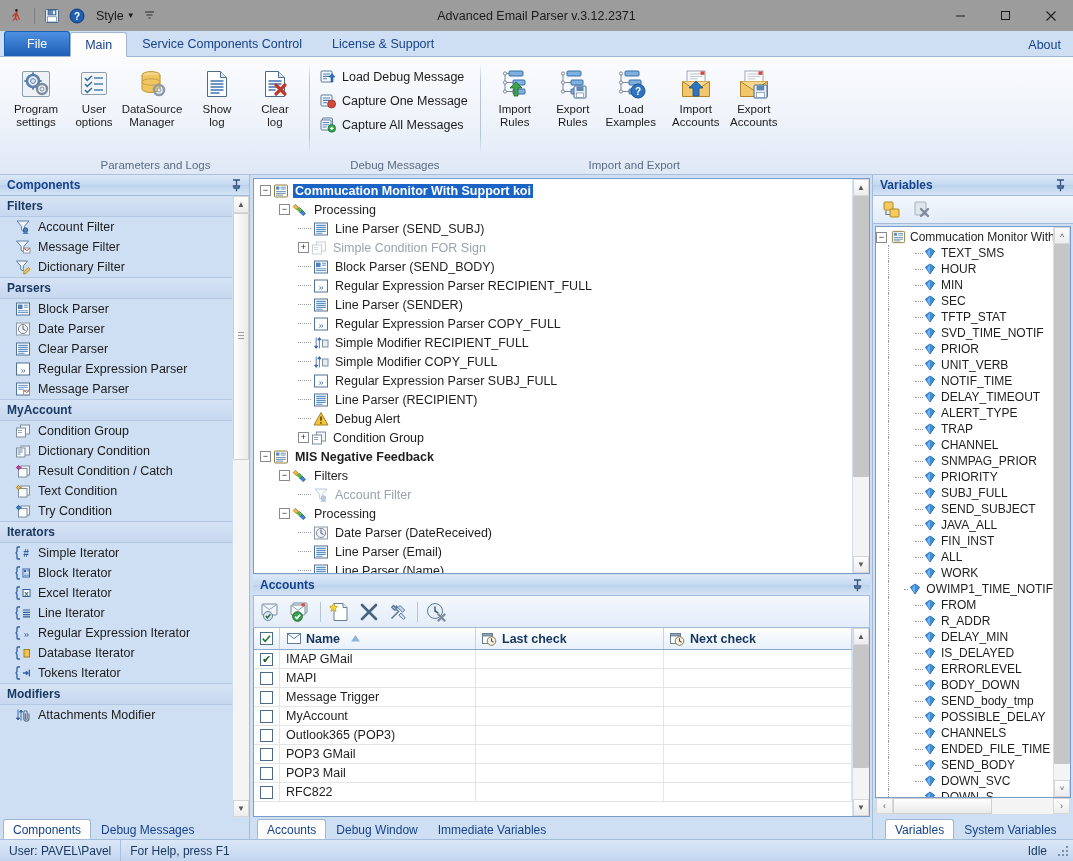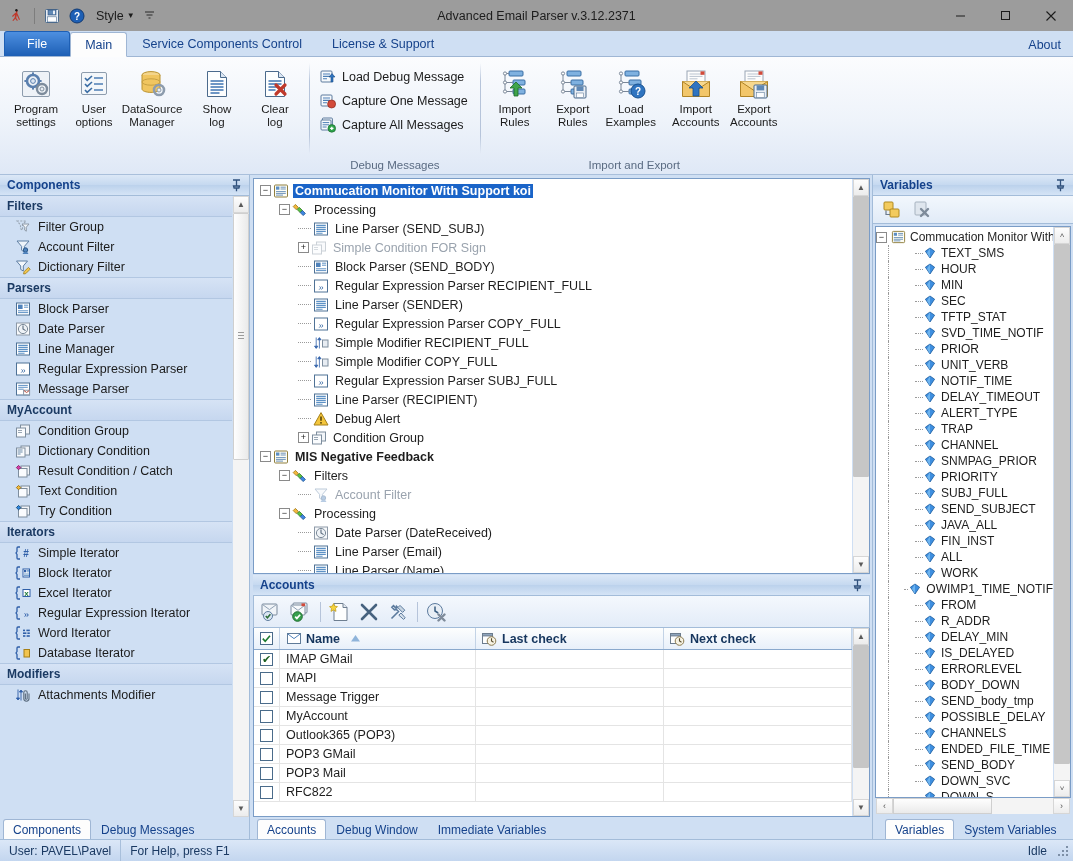--- a/index.html
+++ b/index.html
@@ -377,20 +377,21 @@
               <path d="M19.5 3.5v6h6" fill="#dbe6f3" stroke="#4b6a8c"></path>
               <g stroke="#3e74b3" stroke-width="1.4">
                   <path d="M9.5 13h13M9.5 16h13M9.5 19h9M9.5 22h7"></path>
                 </g>
               <path d="M17 17l9 9M26 17l-9 9" stroke="#c0392b" stroke-width="3.2" stroke-linecap="round"></path>
             </svg>
           </span>
           <span class="lbl"><span>Clear</span><br><span>log</span></span>
         </div>
       </div>
+      <div class="rgroup-label">Parameters and Logs</div>
     </div>
 
     <div class="rgroup-div" style="margin:4px 2px 20px 2px"></div>
 
     <div class="rgroup">
       <div class="rgroup-items">
         <div class="smallcol">
           <div class="smallbtn">
             <span class="icon-sm">
               <svg width="16" height="16" viewBox="0 0 16 16">
@@ -552,35 +553,36 @@
               <path d="M2 1h7M5.5 1v6M2.5 7h6l-.6 2H3.1zM5.5 9v3.2" stroke="#31527d" stroke-width="1.3" fill="none"></path>
             </svg>
         </span>
       </div>
       <div class="comp-scroll">
         <div class="comp-list" id="comp-list">
             <div class="cat-head first">Filters</div>
             <div class="comp-item">
               <span class="ci" style="display: inline-flex; align-items: center; justify-content: center; width: 17px; height: 17px;">
                 <svg width="16" height="16" viewBox="0 0 16 16">
-                  <path d="M2 2h9l-3.5 4v5l-2-1.4V6z" fill="none" stroke="#9aa6b3" stroke-width="1.1" stroke-dasharray="2 1.3"></path>
-                  <path d="M7 5h7l-2.7 3.2v4l-1.6-1.1V8.2z" fill="#f0f4f8" stroke="#8e9aa8"></path>
-                </svg>
-              </span>
-              <span>Filter Group</span>
-            </div>
-            <div class="comp-item">
-              <span class="ci" style="display: inline-flex; align-items: center; justify-content: center; width: 17px; height: 17px;">
-                <svg width="16" height="16" viewBox="0 0 16 16">
                   <path d="M2 2h12l-4.6 5.4V13l-2.8-1.8V7.4z" fill="#eef4fa" stroke="#5d7ea3"></path>
                   <circle cx="10.5" cy="11" r="2.2" fill="#4f82bb" stroke="#2c5a8c"></circle>
                   <path d="M7.6 15c.3-1.5 1.5-2.2 2.9-2.2s2.6.7 2.9 2.2z" fill="#4f82bb"></path>
                 </svg>
               </span>
               <span>Account Filter</span>
+            </div>
+            <div class="comp-item">
+              <span class="ci" style="display: inline-flex; align-items: center; justify-content: center; width: 17px; height: 17px;">
+                <svg width="16" height="16" viewBox="0 0 16 16">
+                  <path d="M1.5 2h12l-4.6 5.4V13l-2.8-1.8V7.4z" fill="#f4f8fc" stroke="#5d7ea3"></path>
+                  <rect x="8.5" y="9" width="6.5" height="5" fill="#fff" stroke="#8a97a6"></rect>
+                  <path d="M8.8 9.3l3 2.2 3-2.2" fill="none" stroke="#b84e3e"></path>
+                </svg>
+              </span>
+              <span>Message Filter</span>
             </div>
             <div class="comp-item">
               <span class="ci" style="display: inline-flex; align-items: center; justify-content: center; width: 17px; height: 17px;">
                 <svg width="16" height="16" viewBox="0 0 16 16">
                   <path d="M1.5 2h11l-4.2 5V12l-2.6-1.6V7z" fill="#f4f8fc" stroke="#5d7ea3"></path>
                   <path d="M9 12.8l4.4-4.4 1.8 1.8L10.8 14.6 8.6 15z" fill="#f2c64f" stroke="#a07d18" stroke-width=".8"></path>
                 </svg>
               </span>
               <span>Dictionary Filter</span>
             </div>
@@ -609,21 +611,21 @@
             </div>
             <div class="comp-item">
               <span class="ci" style="display: inline-flex; align-items: center; justify-content: center; width: 17px; height: 17px;">
                 <svg width="16" height="16" viewBox="0 0 16 16">
                   <rect x="1.5" y="2" width="13" height="12" fill="#fff" stroke="#4f7296"></rect>
                   <g stroke="#5e92c6" stroke-width="1.1">
                     <path d="M3.2 4.4h9.6M3.2 6.4h9.6M3.2 8.4h9.6M3.2 10.4h9.6M3.2 12.2h6.4"></path>
                   </g>
                 </svg>
               </span>
-              <span>Line Manager</span>
+              <span>Clear Parser</span>
             </div>
             <div class="comp-item">
               <span class="ci" style="display: inline-flex; align-items: center; justify-content: center; width: 17px; height: 17px;">
                 <svg width="16" height="16" viewBox="0 0 16 16">
                   <rect x="1.5" y="2" width="13" height="12" fill="#fff" stroke="#4f7296"></rect>
                   <text x="8" y="12" font-size="10.5" font-style="italic" fill="#3a6ba5" text-anchor="middle" font-family="Liberation Serif, serif">»</text>
                 </svg>
               </span>
               <span>Regular Expression Parser</span>
             </div>
@@ -721,49 +723,54 @@
                   <rect x="8" y="4.5" width="7" height="7" fill="#fff" stroke="#2f5fa8"></rect>
                   <text x="11.5" y="10.5" font-size="8" font-weight="bold" fill="#1e7a3c" text-anchor="middle" font-family="Liberation Sans, sans-serif">x</text>
                 </svg>
               </span>
               <span>Excel Iterator</span>
             </div>
             <div class="comp-item">
               <span class="ci" style="display: inline-flex; align-items: center; justify-content: center; width: 17px; height: 17px;">
                 <svg width="16" height="16" viewBox="0 0 16 16">
                   <path d="M5 2H3a1 1 0 0 0-1 1v3.5L1 8l1 1.5V13a1 1 0 0 0 1 1h2" fill="none" stroke="#2f5fa8" stroke-width="1.3"></path>
+                  <g stroke="#2f5fa8" stroke-width="1.2">
+                    <path d="M8 5h7M8 7.3h7M8 9.6h7M8 11.9h7"></path>
+                  </g>
+                </svg>
+              </span>
+              <span>Line Iterator</span>
+            </div>
+            <div class="comp-item">
+              <span class="ci" style="display: inline-flex; align-items: center; justify-content: center; width: 17px; height: 17px;">
+                <svg width="16" height="16" viewBox="0 0 16 16">
+                  <path d="M5 2H3a1 1 0 0 0-1 1v3.5L1 8l1 1.5V13a1 1 0 0 0 1 1h2" fill="none" stroke="#2f5fa8" stroke-width="1.3"></path>
                   <text x="11.5" y="12" font-size="11" fill="#2f5fa8" text-anchor="middle" font-family="Liberation Serif, serif">»</text>
                 </svg>
               </span>
               <span>Regular Expression Iterator</span>
-            </div>
-            <div class="comp-item">
-              <span class="ci" style="display: inline-flex; align-items: center; justify-content: center; width: 17px; height: 17px;">
-                <svg width="16" height="16" viewBox="0 0 16 16">
-                  <path d="M5 2H3a1 1 0 0 0-1 1v3.5L1 8l1 1.5V13a1 1 0 0 0 1 1h2" fill="none" stroke="#2f5fa8" stroke-width="1.3"></path>
-                  <g fill="#2f5fa8">
-                    <rect x="8" y="4.6" width="2" height="1.6"></rect>
-                    <rect x="11.4" y="4.6" width="3.4" height="1.6"></rect>
-                    <rect x="8" y="7.4" width="3.4" height="1.6"></rect>
-                    <rect x="12.4" y="7.4" width="2.4" height="1.6"></rect>
-                    <rect x="8" y="10.2" width="2.4" height="1.6"></rect>
-                    <rect x="11.6" y="10.2" width="3.2" height="1.6"></rect>
-                  </g>
-                </svg>
-              </span>
-              <span>Word Iterator</span>
             </div>
             <div class="comp-item">
               <span class="ci" style="display: inline-flex; align-items: center; justify-content: center; width: 17px; height: 17px;">
                 <svg width="16" height="16" viewBox="0 0 16 16">
                   <path d="M5 2H3a1 1 0 0 0-1 1v3.5L1 8l1 1.5V13a1 1 0 0 0 1 1h2" fill="none" stroke="#2f5fa8" stroke-width="1.3"></path>
                   <rect x="9" y="4.5" width="5.5" height="7.5" fill="#f2c44f" stroke="#a67f16"></rect>
                 </svg>
               </span>
               <span>Database Iterator</span>
+            </div>
+            <div class="comp-item">
+              <span class="ci" style="display: inline-flex; align-items: center; justify-content: center; width: 17px; height: 17px;">
+                <svg width="16" height="16" viewBox="0 0 16 16">
+                  <path d="M5 2H3a1 1 0 0 0-1 1v3.5L1 8l1 1.5V13a1 1 0 0 0 1 1h2" fill="none" stroke="#2f5fa8" stroke-width="1.3"></path>
+                  <path d="M8 8h4.8M11 6.2L13 8l-2 1.8" stroke="#2f5fa8" stroke-width="1.3" fill="none"></path>
+                  <path d="M14.4 4.6v6.8" stroke="#2f5fa8" stroke-width="1.3"></path>
+                </svg>
+              </span>
+              <span>Tokens Iterator</span>
             </div>
             <div class="cat-head">Modifiers</div>
             <div class="comp-item">
               <span class="ci" style="display: inline-flex; align-items: center; justify-content: center; width: 17px; height: 17px;">
                 <svg width="16" height="16" viewBox="0 0 16 16">
                   <path d="M3 2.5v8.5M3 13l-1.6-2h3.2zM6 13.5V5M6 3l1.6 2H4.4z" fill="#2f5fa8" stroke="#2f5fa8" stroke-width=".9"></path>
                   <path d="M14 6.4v5.2a2.6 2.6 0 0 1-5.2 0V5.4a1.7 1.7 0 0 1 3.4 0v6a.9.9 0 0 1-1.8 0V6.4" fill="none" stroke="#5b6c7e" stroke-width="1.1"></path>
                 </svg>
               </span>
               <span>Attachments Modifier</span>

